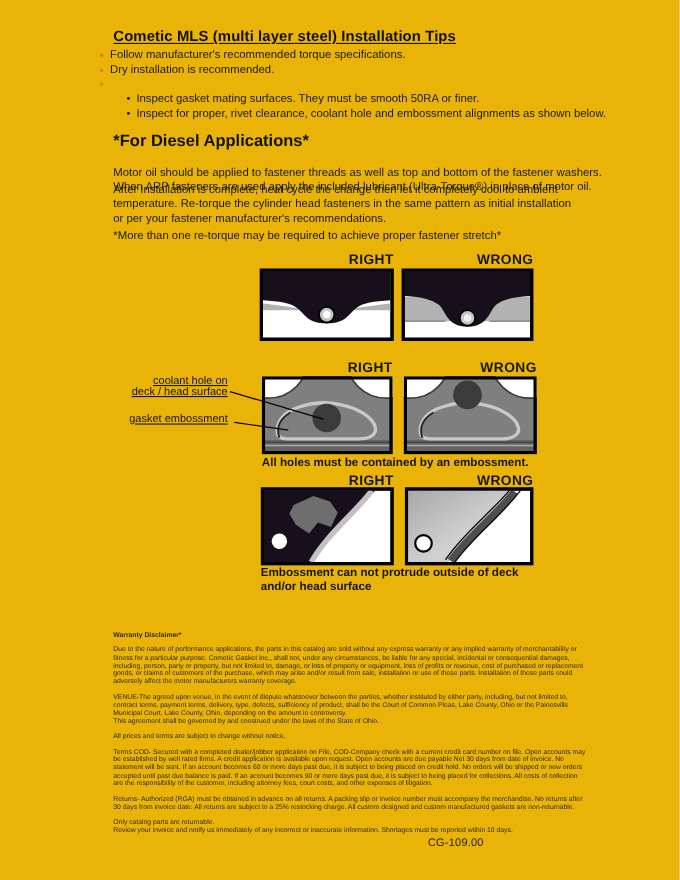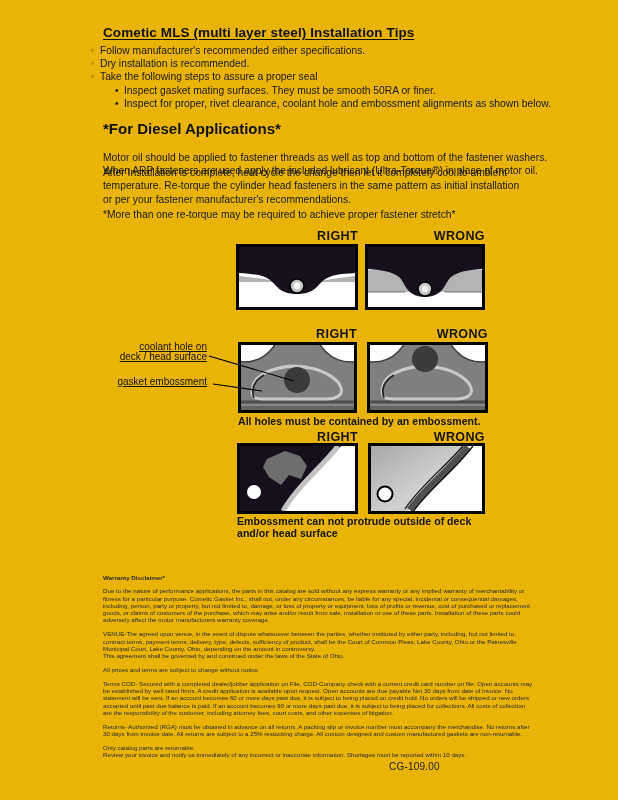--- a/index.html
+++ b/index.html
@@ -28,29 +28,28 @@
 </head>
 <body>
 
 <div class="page">
 
   <div class="abs title">Cometic MLS (multi layer steel) Installation Tips</div>
 
   <div class="abs bullets">
     <div class="brow">
       <span class="bm">◦</span>
-      <span>Follow manufacturer's recommended either specifications.</span>
+      <span>Follow manufacturer's recommended torque specifications.</span>
     </div>
     <div class="brow">
       <span class="bm">◦</span>
       <span>Dry installation is recommended.</span>
     </div>
     <div class="brow">
       <span class="bm">◦</span>
-      <span>Take the following steps to assure a proper seal</span>
     </div>
     <div class="brow sub">
       <span class="bm">•</span>
       <span>Inspect gasket mating surfaces.  They must be smooth 50RA or finer.</span>
     </div>
     <div class="brow sub">
       <span class="bm">•</span>
       <span>Inspect for proper, rivet clearance, coolant hole and embossment alignments as shown below.</span>
     </div>
   </div>

